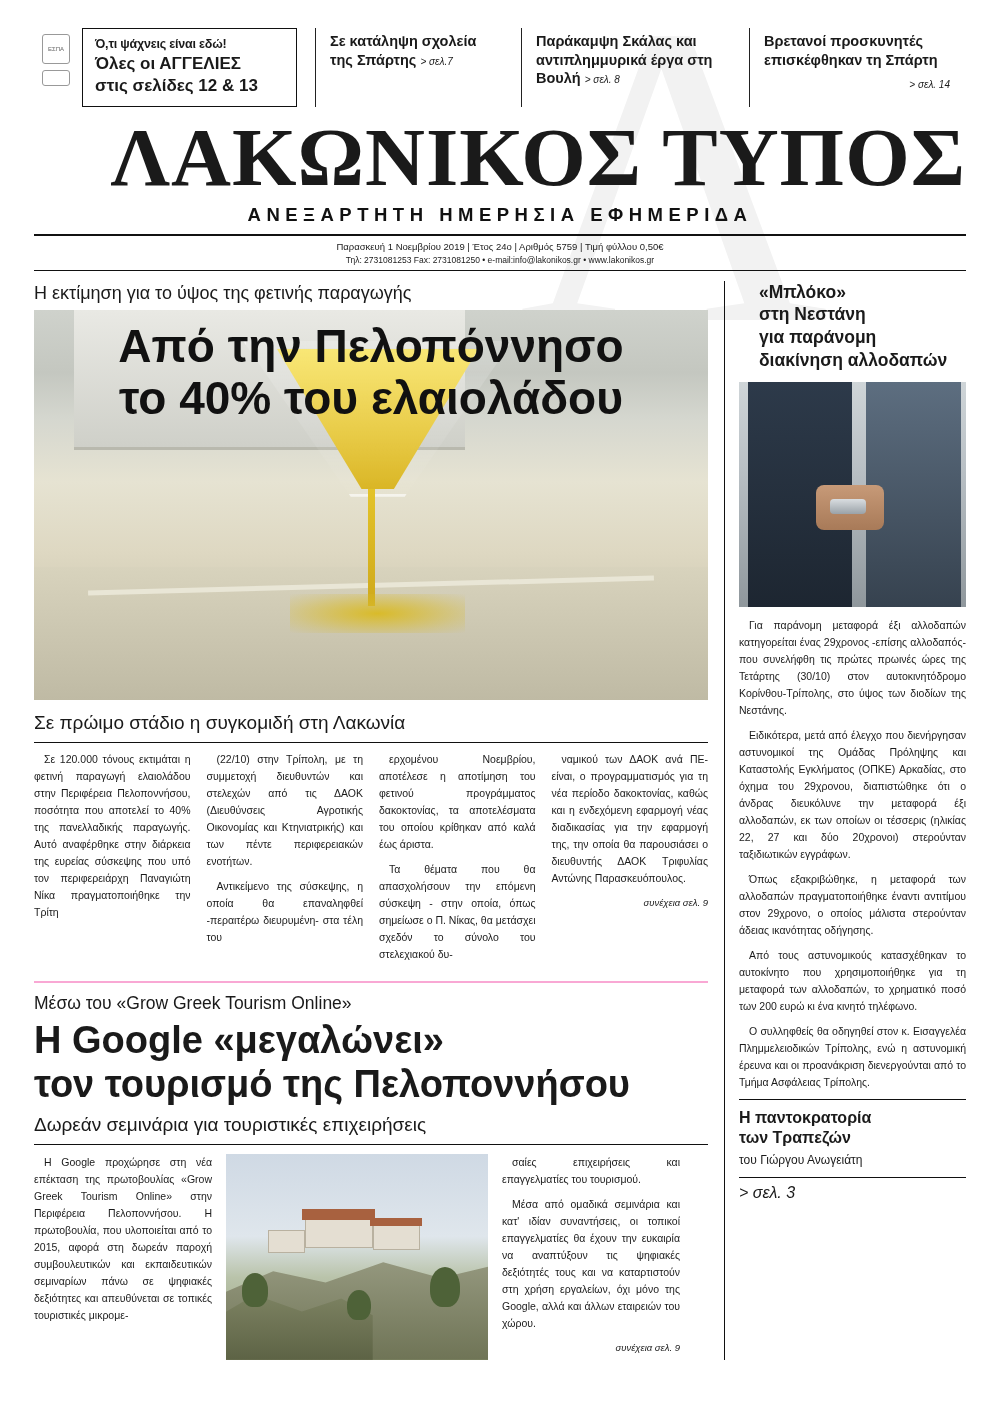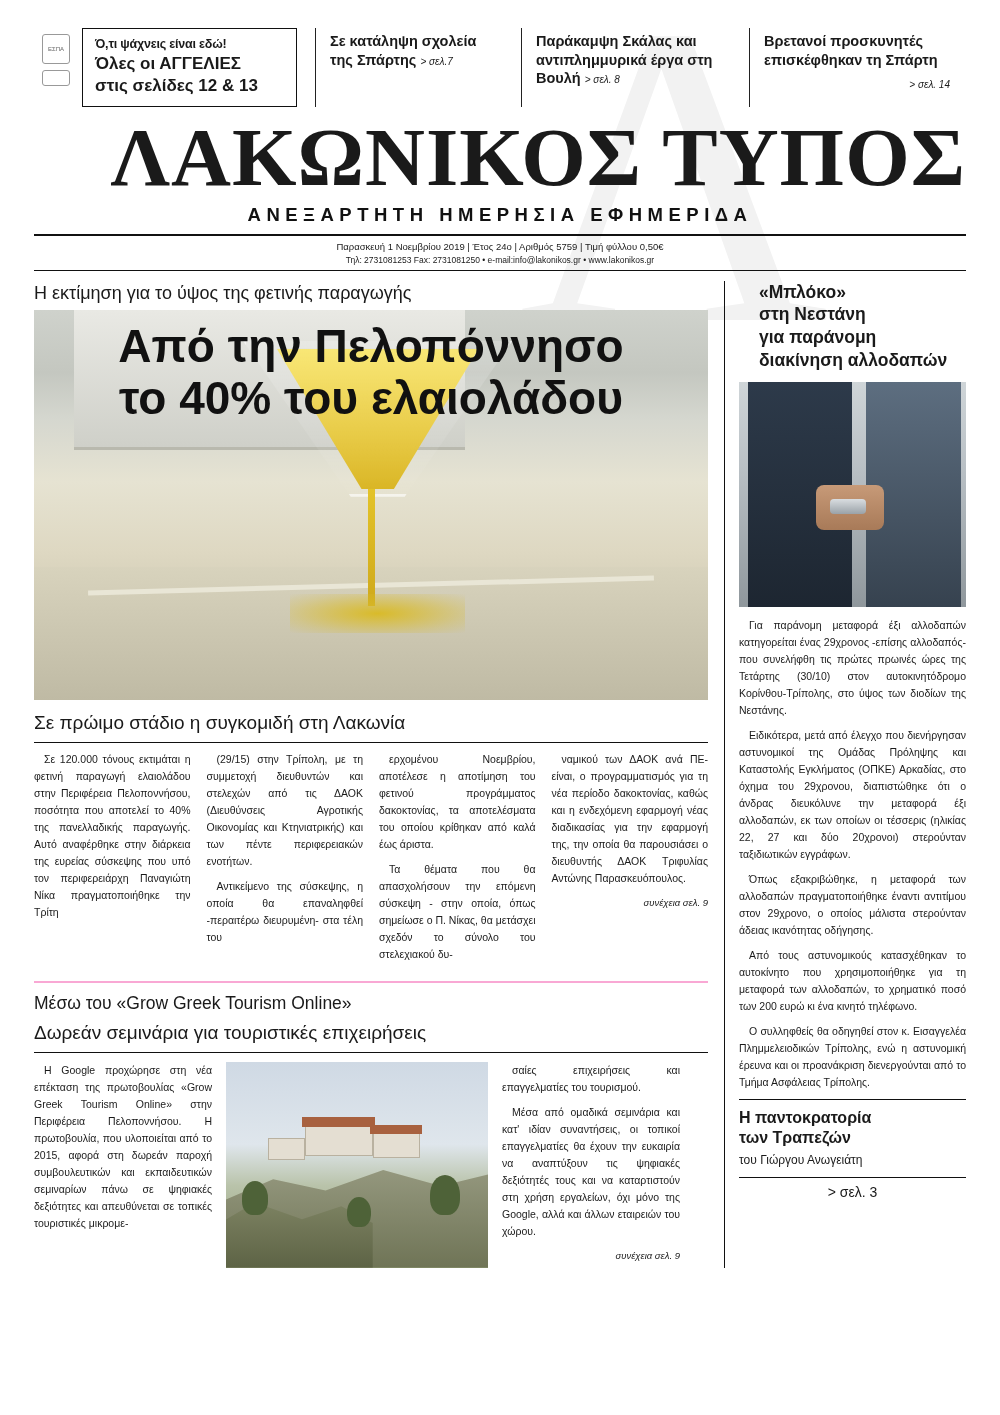--- a/index.html
+++ b/index.html
@@ -132,21 +132,21 @@
      background:linear-gradient(180deg,#5d6e80,#36424f); }
   .sp-hands { position:absolute; left:34%; top:46%; width:30%; height:20%;
      background:linear-gradient(180deg,#c79a78,#a87a58); border-radius:8px; }
   .sp-cuff { position:absolute; left:40%; top:52%; width:16%; height:7%;
      background:linear-gradient(180deg,#d9dde0,#9aa2a8); border-radius:4px; }
   .side-body { font-size:10.5px; line-height:1.62; text-align:justify; margin-top:10px; }
   .side-body p { margin:0 0 8px 0; text-indent:10px; }
   .side-foot { border-top:1px solid #111; margin-top:8px; padding-top:8px; }
   .side-foot h4 { margin:0; font-size:16px; line-height:1.3; font-weight:bold;}
   .side-foot .by { font-size:12px; margin-top:4px; }
-  .side-foot .ref { font-size:14px; text-align:center; margin-top:10px;
+  .side-foot .ref { font-size:16px; font-style:italic; text-align:left; margin-top:10px;
      border-top:1px solid #111; padding-top:6px; }
 </style>
 </head>
 <body>
 
 <div class="page">
   <div class="watermark">Λ</div>
 
   <div class="content">
 
@@ -210,39 +210,43 @@
         </div>
 
         <div class="sub-headline">Σε πρώιμο στάδιο η συγκομιδή στη Λακωνία</div>
         <div class="hr-light"></div>
 
         <div class="cols3">
           <div class="c" style="width: 25%;">
             <p>Σε 120.000 τόνους εκτιμάται η φετινή παραγωγή ελαιολάδου στην Περιφέρεια Πελοποννήσου, ποσότητα που αποτελεί το 40% της πανελλαδικής παραγωγής. Αυτό αναφέρθηκε στην διάρκεια της ευρείας σύσκεψης που υπό τον περιφερειάρχη Παναγιώτη Νίκα πραγματοποιήθηκε την Τρίτη</p>
           </div>
           <div class="c" style="width: 25%;">
-            <p>(29/15) στην Τρίπολη, με τη συμμετοχή διευθυντών και στελεχών από τις ΔΑΟΚ (Διευθύνσεις Αγροτικής Οικονομίας και Κτηνιατρικής) και των πέντε περιφερειακών ενοτήτων.</p>
+            <p>(22/10) στην Τρίπολη, με τη συμμετοχή διευθυντών και στελεχών από τις ΔΑΟΚ (Διευθύνσεις Αγροτικής Οικονομίας και Κτηνιατρικής) και των πέντε περιφερειακών ενοτήτων.</p>
             <p>Αντικείμενο της σύσκεψης, η οποία θα επαναληφθεί -περαιτέρω διευρυμένη- στα τέλη του</p>
           </div>
           <div class="c" style="width: 25%;">
             <p>ερχομένου Νοεμβρίου, αποτέλεσε η αποτίμηση του φετινού προγράμματος δακοκτονίας, τα αποτελέσματα του οποίου κρίθηκαν από καλά έως άριστα.</p>
             <p>Τα θέματα που θα απασχολήσουν την επόμενη σύσκεψη - στην οποία, όπως σημείωσε ο Π. Νίκας, θα μετάσχει σχεδόν το σύνολο του στελεχιακού δυ-</p>
           </div>
         <div style="display: block; width: 25%;" class="c">
           <p>ναμικού των ΔΑΟΚ ανά ΠΕ- είναι, ο προγραμματισμός για τη νέα περίοδο δακοκτονίας, καθώς και η ενδεχόμενη εφαρμογή νέας διαδικασίας για την εφαρμογή της, την οποία θα παρουσιάσει ο διευθυντής ΔΑΟΚ Τριφυλίας Αντώνης Παρασκευόπουλος.</p>
           <div class="contd">συνέχεια σελ. 9</div>
         </div>
           </div>
 
         <div class="cols3" style="margin-top:-4px;">
           
         </div>
 
         <div class="story2">
           <div class="kicker2">Μέσω του «Grow Greek Tourism Online»</div>
+          <h2>
+            <span>Η Google «μεγαλώνει»</span>
+            <span>τον τουρισμό της Πελοποννήσου</span>
+          </h2>
           <div class="deck">Δωρεάν σεμινάρια για τουριστικές επιχειρήσεις</div>
           <div class="hr2"></div>
 
           <div class="story2-body">
             <div class="s2col">
               <p>Η Google προχώρησε στη νέα επέκταση της πρωτοβουλίας «Grow Greek Tourism Online» στην Περιφέρεια Πελοποννήσου. Η πρωτοβουλία, που υλοποιείται από το 2015, αφορά στη δωρεάν παροχή συμβουλευτικών και εκπαιδευτικών σεμιναρίων πάνω σε ψηφιακές δεξιότητες και απευθύνεται σε τοπικές τουριστικές μικρομε-</p>
             </div>
             <div class="s2photo">
               <div class="sky"></div>
               <div class="rock"></div>

